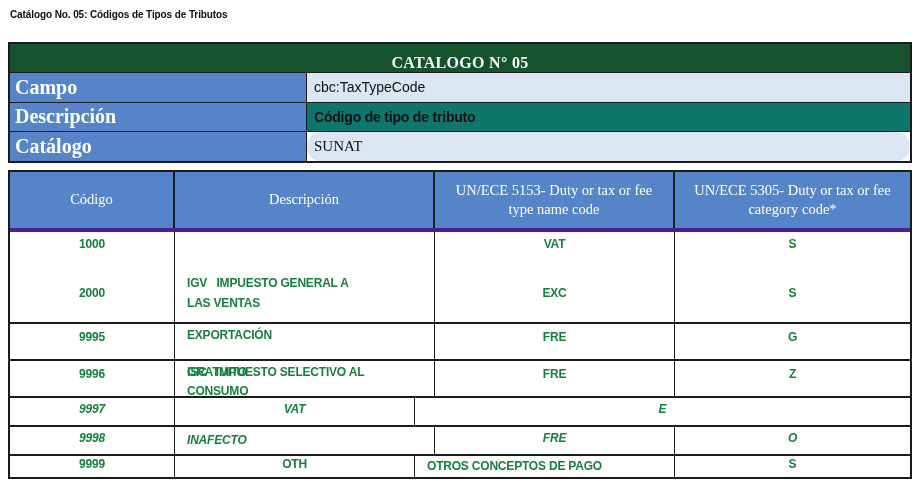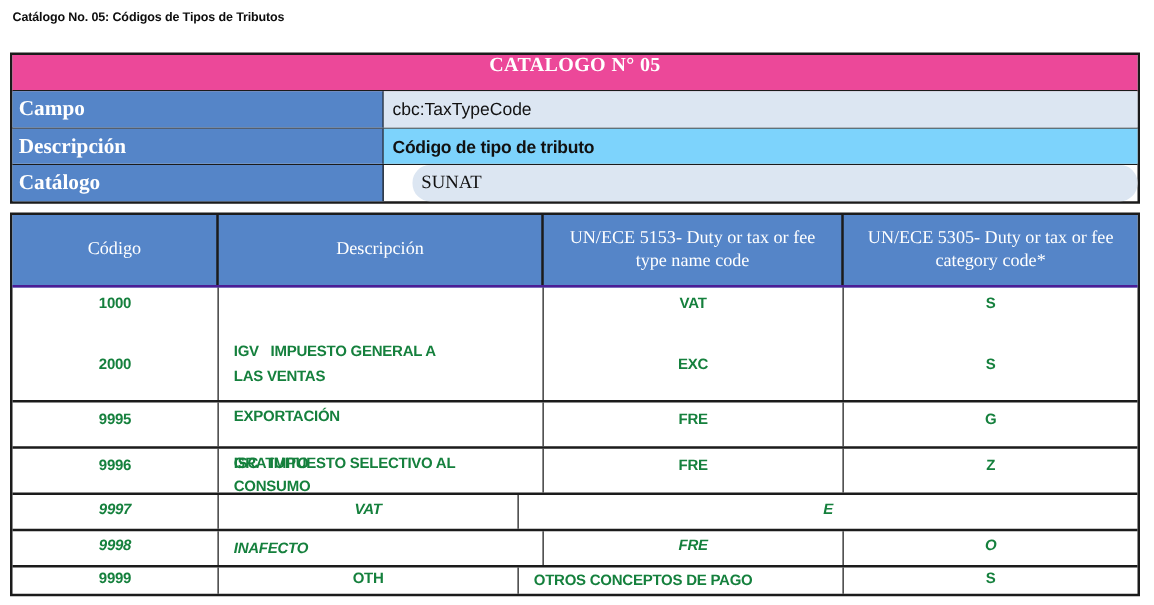--- a/index.html
+++ b/index.html
@@ -17,61 +17,61 @@
     letter-spacing:-0.1px;
   }
   .tables{position:absolute;left:8px;top:42px;width:904px;}
 
   
   .meta-table{
     width:904px;box-sizing:border-box;
     border:2px solid #1b1b1b;
   }
   .catalog-bar{
-    height:28px;background:#ec4899;
-    display:flex;align-items:flex-start;justify-content:center;
+    height:28px;background:#14532d;
+    display:flex;align-items:flex-end;justify-content:center;
     border-bottom:1.5px solid #1b1b1b;
   }
   .catalog-bar span{
     font-family:"Liberation Serif",serif;
     font-weight:700;font-size:16px;color:#fff;letter-spacing:0.3px;
   }
   .meta-row{
     display:flex;height:28.5px;
     border-bottom:1.5px solid #1b1b1b;
   }
-  .meta-row:last-child{border-bottom:none;gap:23px;}
+  .meta-row:last-child{border-bottom:none;}
   .meta-label{
     width:297px;box-sizing:border-box;flex:none;
     background:#5585C8;
     border-right:1.5px solid #1b1b1b;
     display:flex;align-items:center;
     padding-left:5px;
     font-family:"Liberation Serif",serif;
-    font-weight:700;font-size:17px;color:#fff;
+    font-weight:700;font-size:20px;color:#fff;
   }
   .meta-value{
     flex:1;display:flex;align-items:center;
     padding-left:7px;box-sizing:border-box;
     font-size:14px;
   }
   .bg-lt{background:#DCE6F2;}
-  .bg-wh{background:#7dd3fc;}
+  .bg-wh{background:#0f766e;}
   .v-sans{font-family:"Liberation Sans",sans-serif;font-weight:400;}
   .v-sans-b{font-family:"Liberation Sans",sans-serif;font-weight:700;letter-spacing:-0.2px;}
   .v-serif{font-family:"Liberation Serif",serif;font-weight:400;font-size:15px;border-radius:14px;}
 
   
   .main-table{
     margin-top:7px;width:904px;box-sizing:border-box;
     border:2px solid #1b1b1b;
   }
   .col-head{
     display:flex;height:56px;background:#5585C8;
-    border-bottom:2px solid #4c1d95;
+    border-bottom:4px solid #4c1d95;
   }
   .col-head .hc{
     box-sizing:border-box;
     display:flex;align-items:center;justify-content:center;text-align:center;
     font-family:"Liberation Serif",serif;font-size:14.5px;color:#fff;
     line-height:1.3;border-right:2px solid #1b1b1b;
     padding:0 14px;
   }
   .col-head .hc:last-child{border-right:none;}
   .w1{width:165px;flex:none;}

